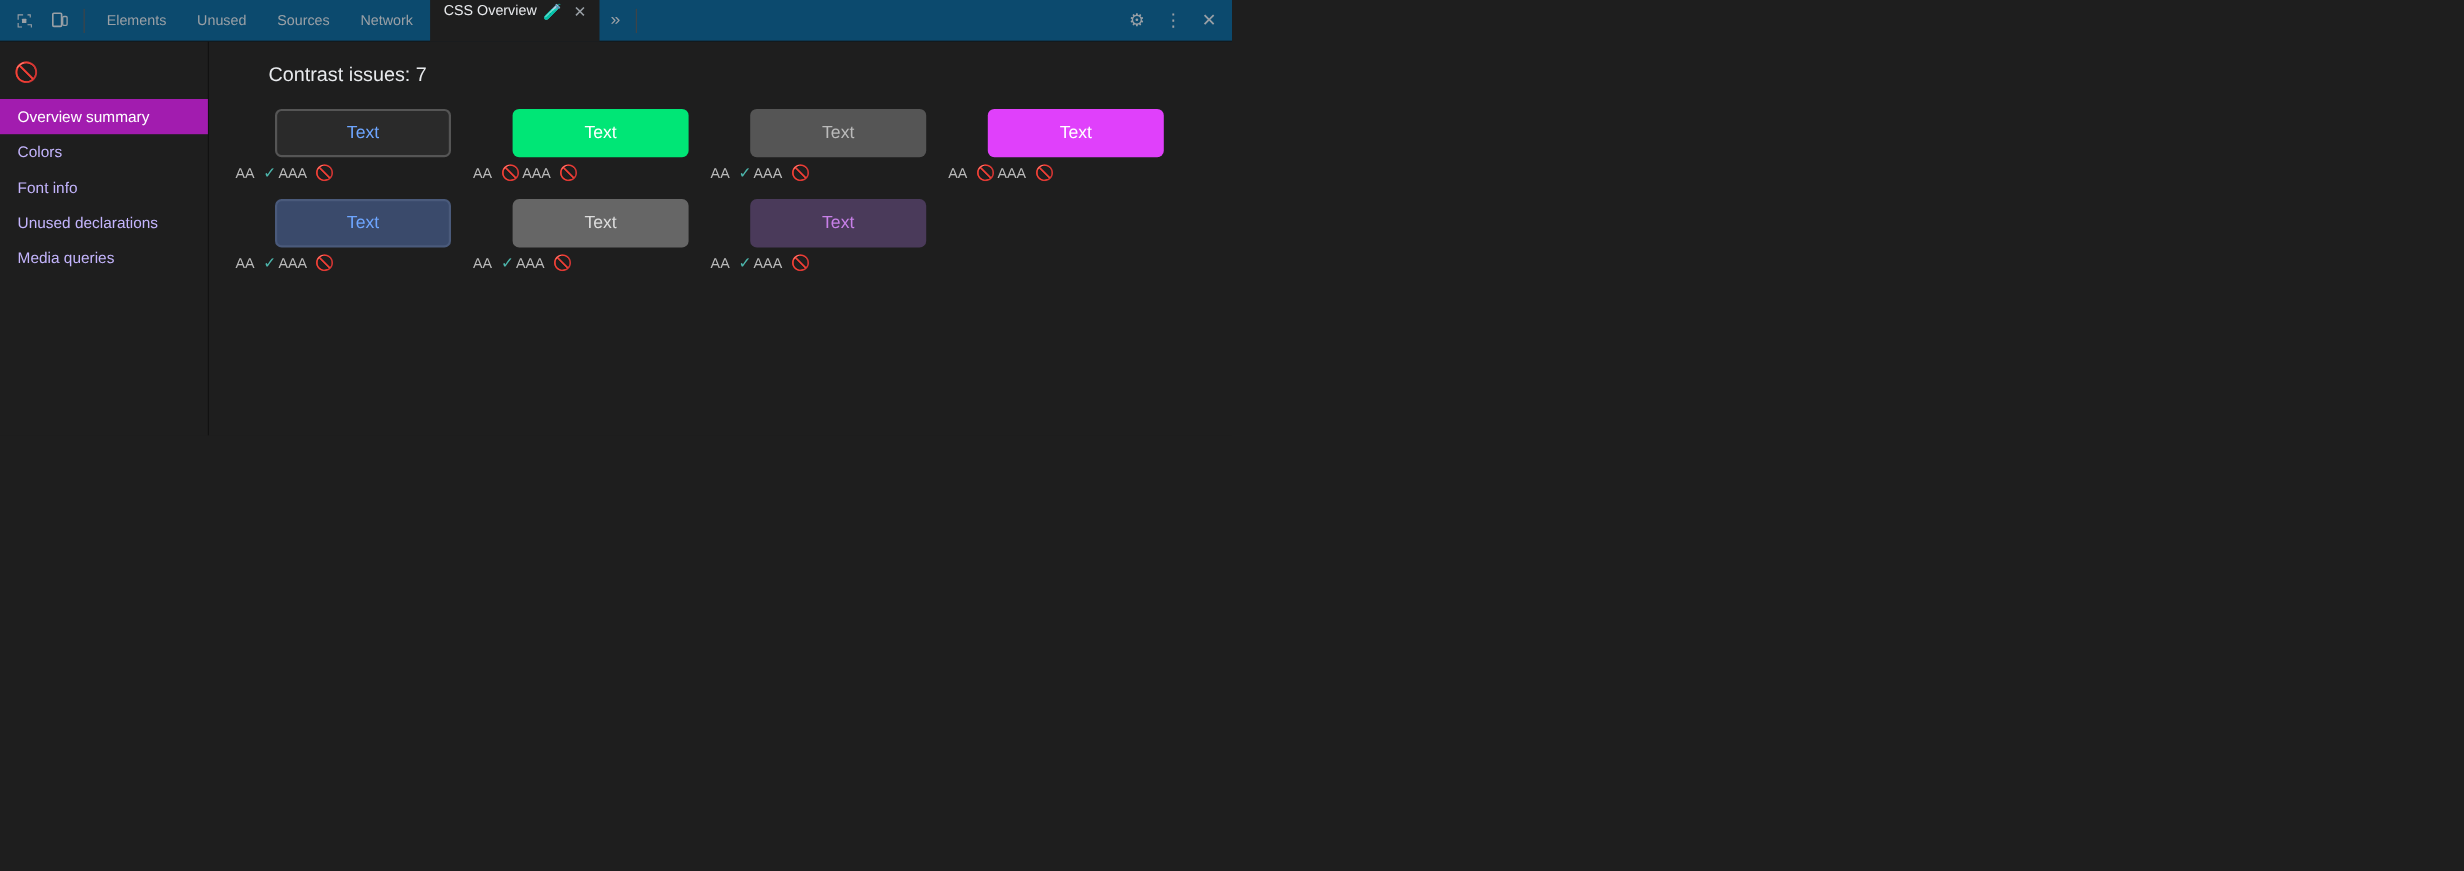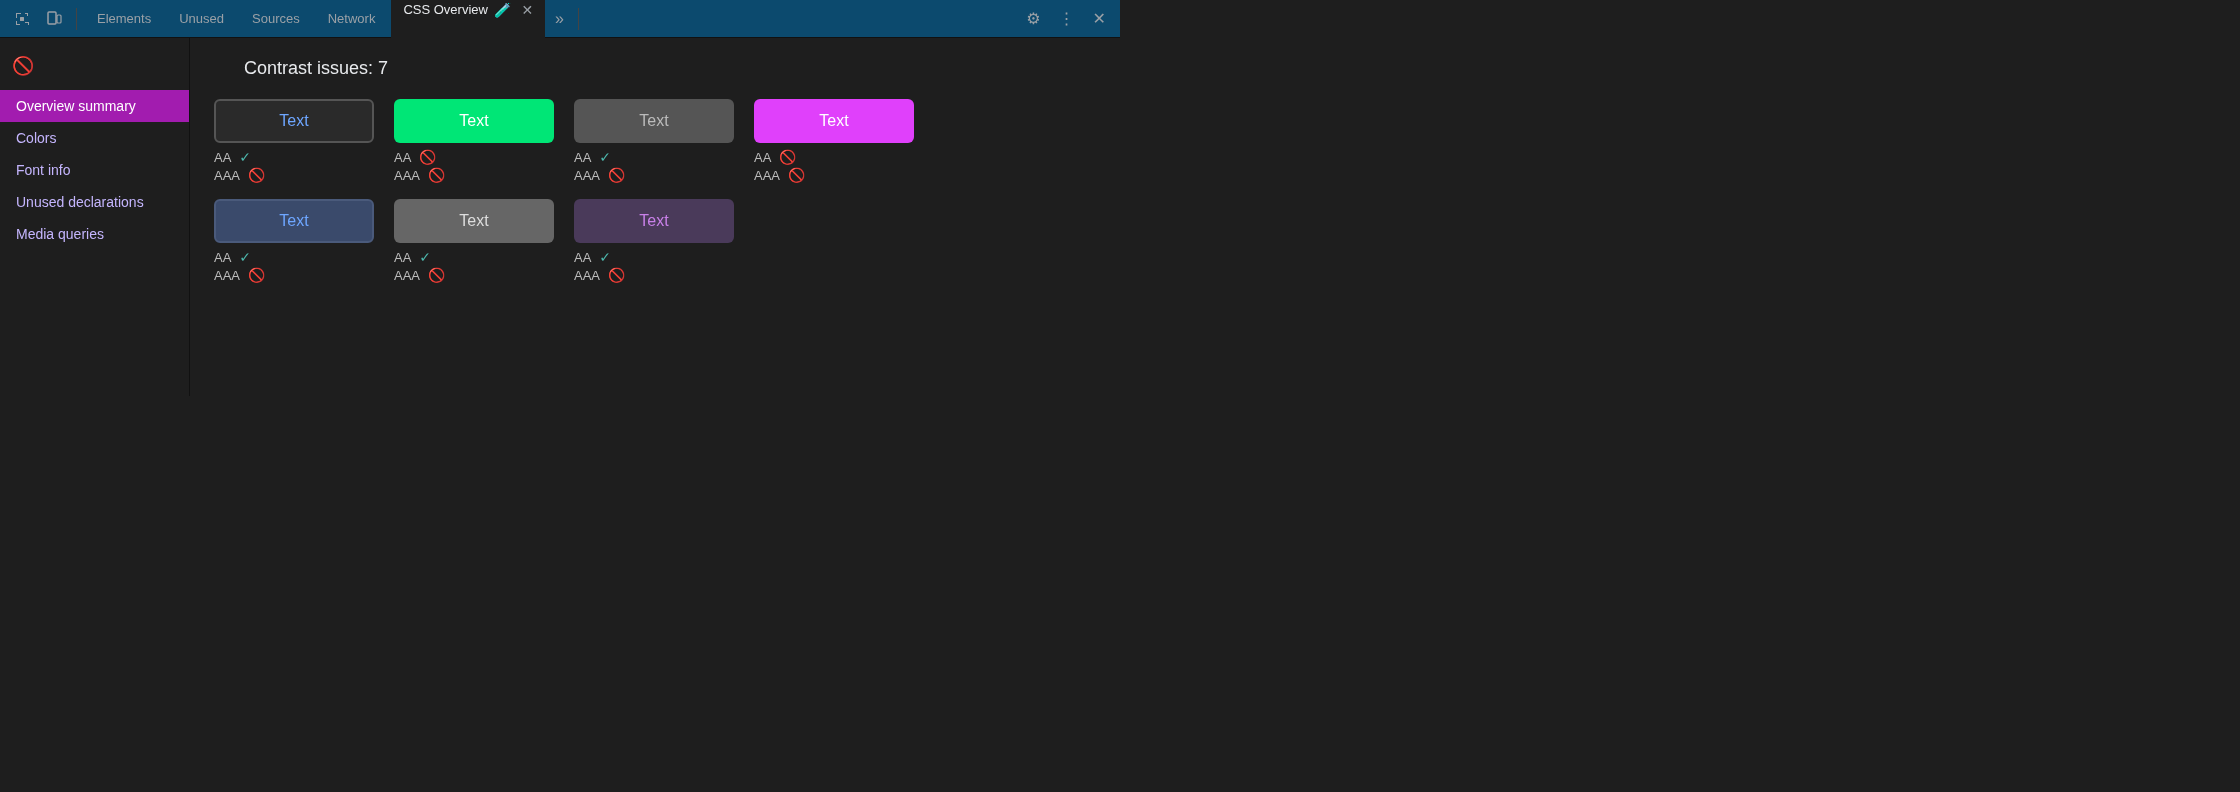--- a/index.html
+++ b/index.html
@@ -142,20 +142,21 @@
 
     .contrast-btn {
       width: 160px;
       height: 44px;
       border-radius: 6px;
       display: flex; align-items: center; justify-content: center;
       font-size: 16px;
       font-weight: 500;
       cursor: pointer;
       border: 2px solid transparent;
+      margin-left: 36px;
     }
 
     .btn-blue-outline {
       background: #2a2a2a;
       border-color: #555;
       color: #6ea6ff;
     }
     .btn-green {
       background: #00e676;
       border: none;
@@ -182,21 +183,20 @@
       color: #ddd;
     }
     .btn-purple-dark {
       background: #4a3a5a;
       border: none;
       color: #c880e8;
     }
 
     .rating-row {
       display: flex;
-      flex-direction: column;
       gap: 2px;
     }
     .rating-line {
       display: flex;
       align-items: center;
       gap: 8px;
       font-size: 13px;
       color: #bbb;
     }
     .check-icon {

